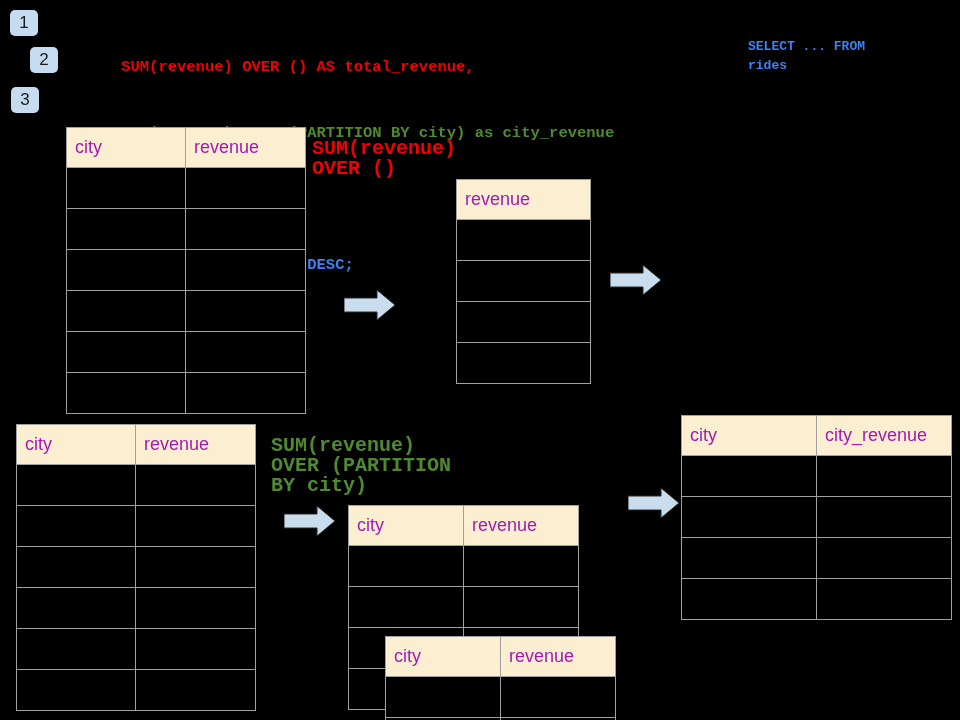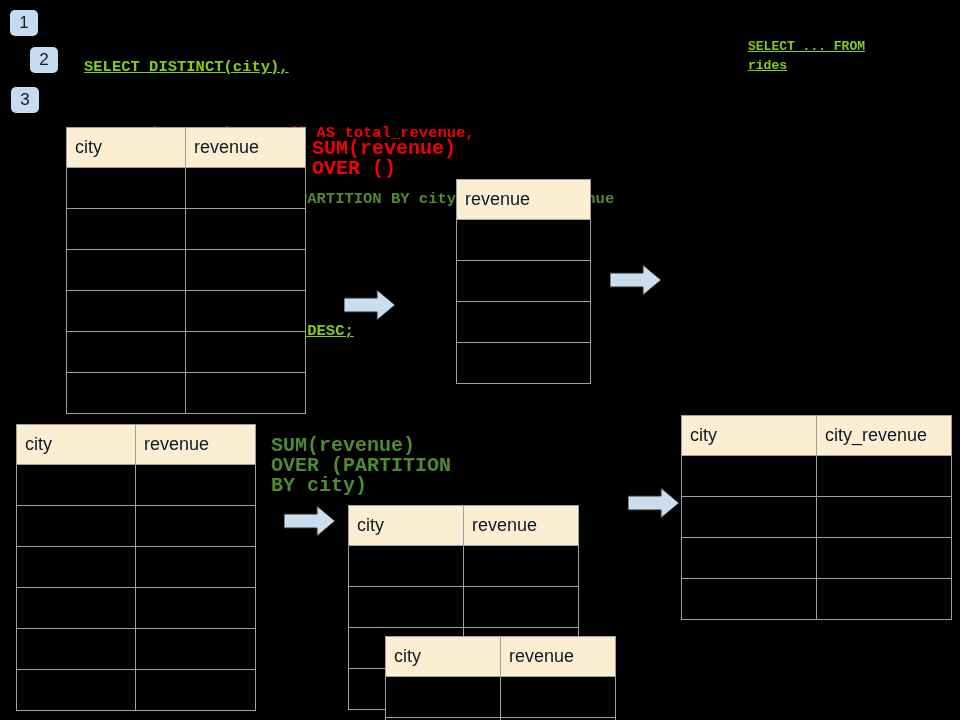--- a/index.html
+++ b/index.html
@@ -36,21 +36,21 @@
   .code-block {
     position: absolute;
     font-family: "Liberation Mono", monospace;
     font-size: 15.5px;
     line-height: 22px;
     white-space: pre;
     font-weight: bold;
     letter-spacing: 0px;
   }
   .code-line { white-space: pre; }
-  .c-purple { color: #84cc16; text-decoration: underline; }
+  .c-purple { color: #3b82f6; }
   .c-red    { color: #f20000; }
   .c-green  { color: #4f8a32; }
 
   .note {
     position: absolute;
     font-family: "Liberation Mono", monospace;
     font-size: 20px;
     line-height: 20px;
     white-space: pre;
     font-weight: bold;
@@ -69,21 +69,21 @@
     box-sizing: border-box;
   }
   .tbl th, .tbl td {
     border: 1px solid #a0a0a0;
     box-sizing: border-box;
     padding: 0;
     margin: 0;
   }
   .tbl th {
     background: #fceed0;
-    color: #0f172a;
+    color: #a21caf;
     font-family: "Liberation Sans", sans-serif;
     font-size: 18px;
     font-weight: 400;
     text-align: left;
     padding: 0 0 0 8px;
     height: 40px;
     vertical-align: middle;
   }
   .tbl td {
     background: #000000;
@@ -98,21 +98,20 @@
 </head>
 <body>
 
 <div id="canvas">
 
   <div class="step-badge" style="left:10px; top:10px;">1</div>
   <div class="step-badge" style="left:30px; top:47px;">2</div>
   <div class="step-badge" style="left:11px; top:87px;">3</div>
 
   <div class="code-block" style="left:84px; top:12px;">
-    <div class="code-line c-purple">SELECT DISTINCT(city),</div>
     <div class="code-line c-red">    SUM(revenue) OVER () AS total_revenue,</div>
     <div class="code-line c-green">    SUM(revenue) OVER (PARTITION BY city) as city_revenue</div>
     <div class="code-line c-purple">  FROM rides</div>
     <div class="code-line c-purple">  ORDER by city_revenue DESC;</div>
   </div>
 
   <div class="note note-right c-purple" style="left:748px; top:37px;">SELECT ... FROM
 rides</div>
 
   <div class="note c-red" style="left:312px; top:139px;">SUM(revenue)

